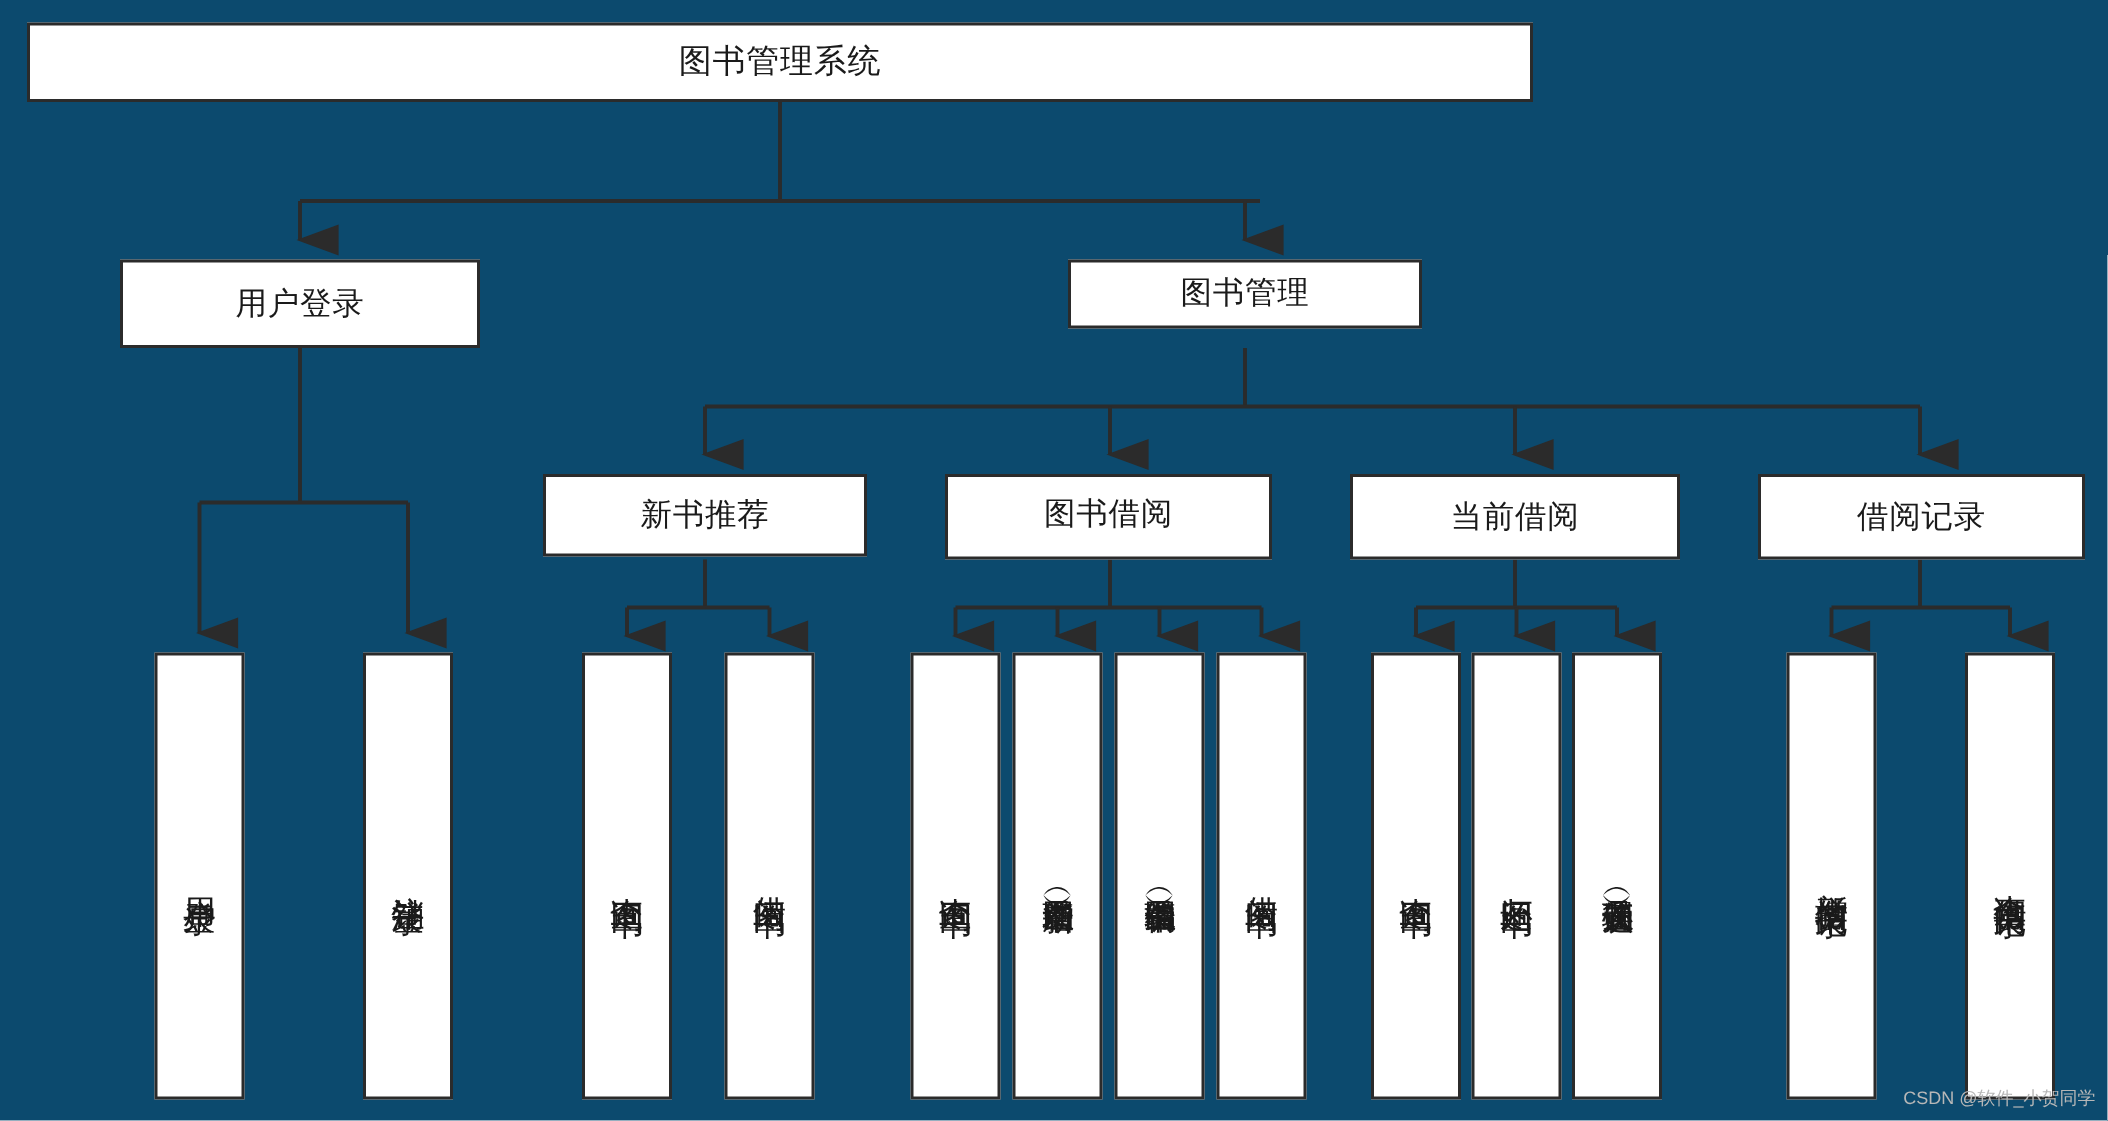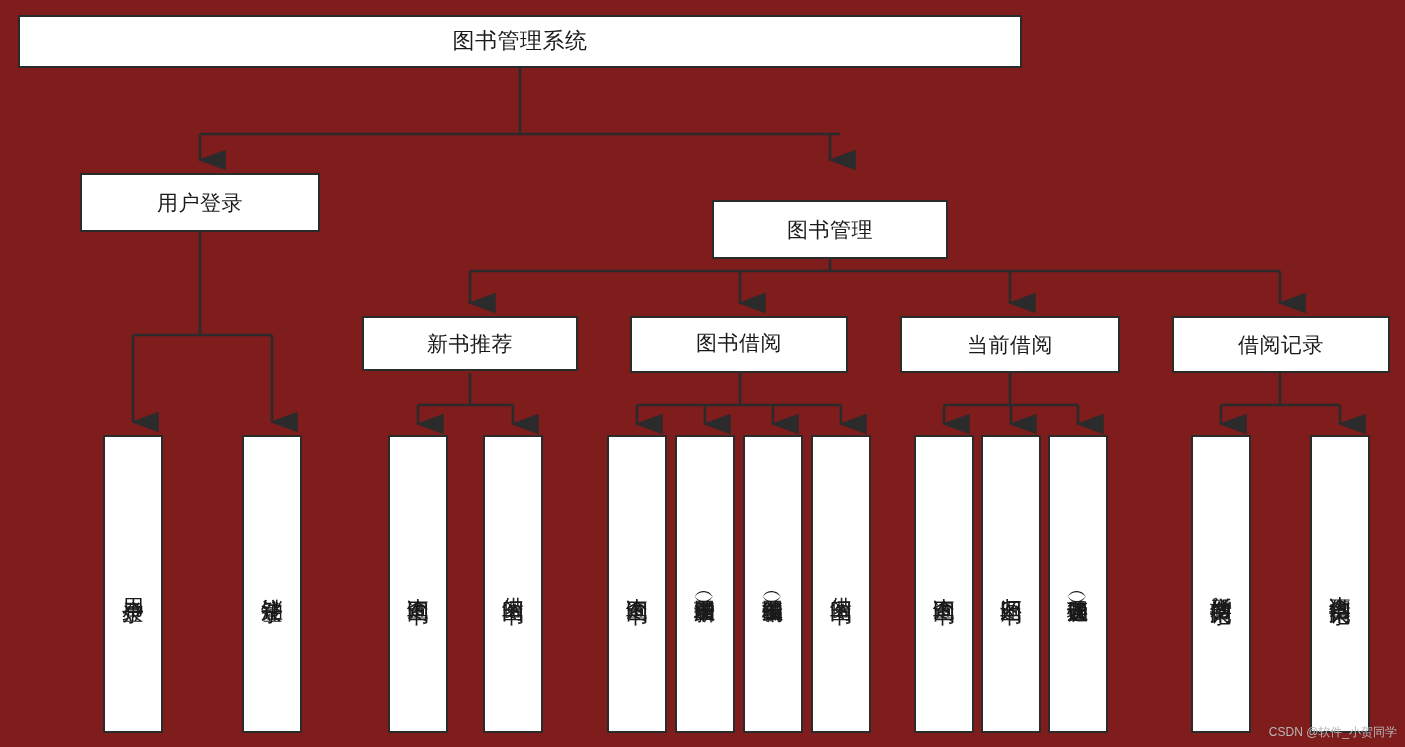--- a/index.html
+++ b/index.html
@@ -8,21 +8,21 @@
     background: #ffffff;
   }
   body {
     font-family: "Liberation Sans", "DejaVu Sans", sans-serif;
     color: #000000;
   }
   #canvas {
     position: relative;
     width: 1405px;
     height: 747px;
-    background: #7f1d1d;
+    background: #0c4a6e;
     overflow: hidden;
   }
   svg#edges {
     position: absolute;
     left: 0;
     top: 0;
     width: 1405px;
     height: 747px;
     pointer-events: none;
   }
@@ -131,21 +131,21 @@
     </g>
   </svg>
 
   <div class="node root horiz" style="left:18px; top:15px; width:1004px; height:53px;">
     <span class="label">图书管理系统</span>
   </div>
 
   <div class="node horiz" style="left:80px; top:173px; width:240px; height:59px;">
     <span class="label">用户登录</span>
   </div>
-  <div class="node horiz" style="left:712px; top:173px; width:236px; height:59px;margin-top:27px;">
+  <div class="node horiz" style="left:712px; top:173px; width:236px; height:46px;">
     <span class="label">图书管理</span>
   </div>
 
   <div class="node horiz" style="left:362px; top:316px; width:216px; height:55px;">
     <span class="label">新书推荐</span>
   </div>
   <div class="node horiz" style="left:630px; top:316px; width:218px; height:57px;font-family:Liberation Mono, monospace;">
     <span class="label">图书借阅</span>
   </div>
   <div class="node horiz" style="left:900px; top:316px; width:220px; height:57px;align-items:center;">

